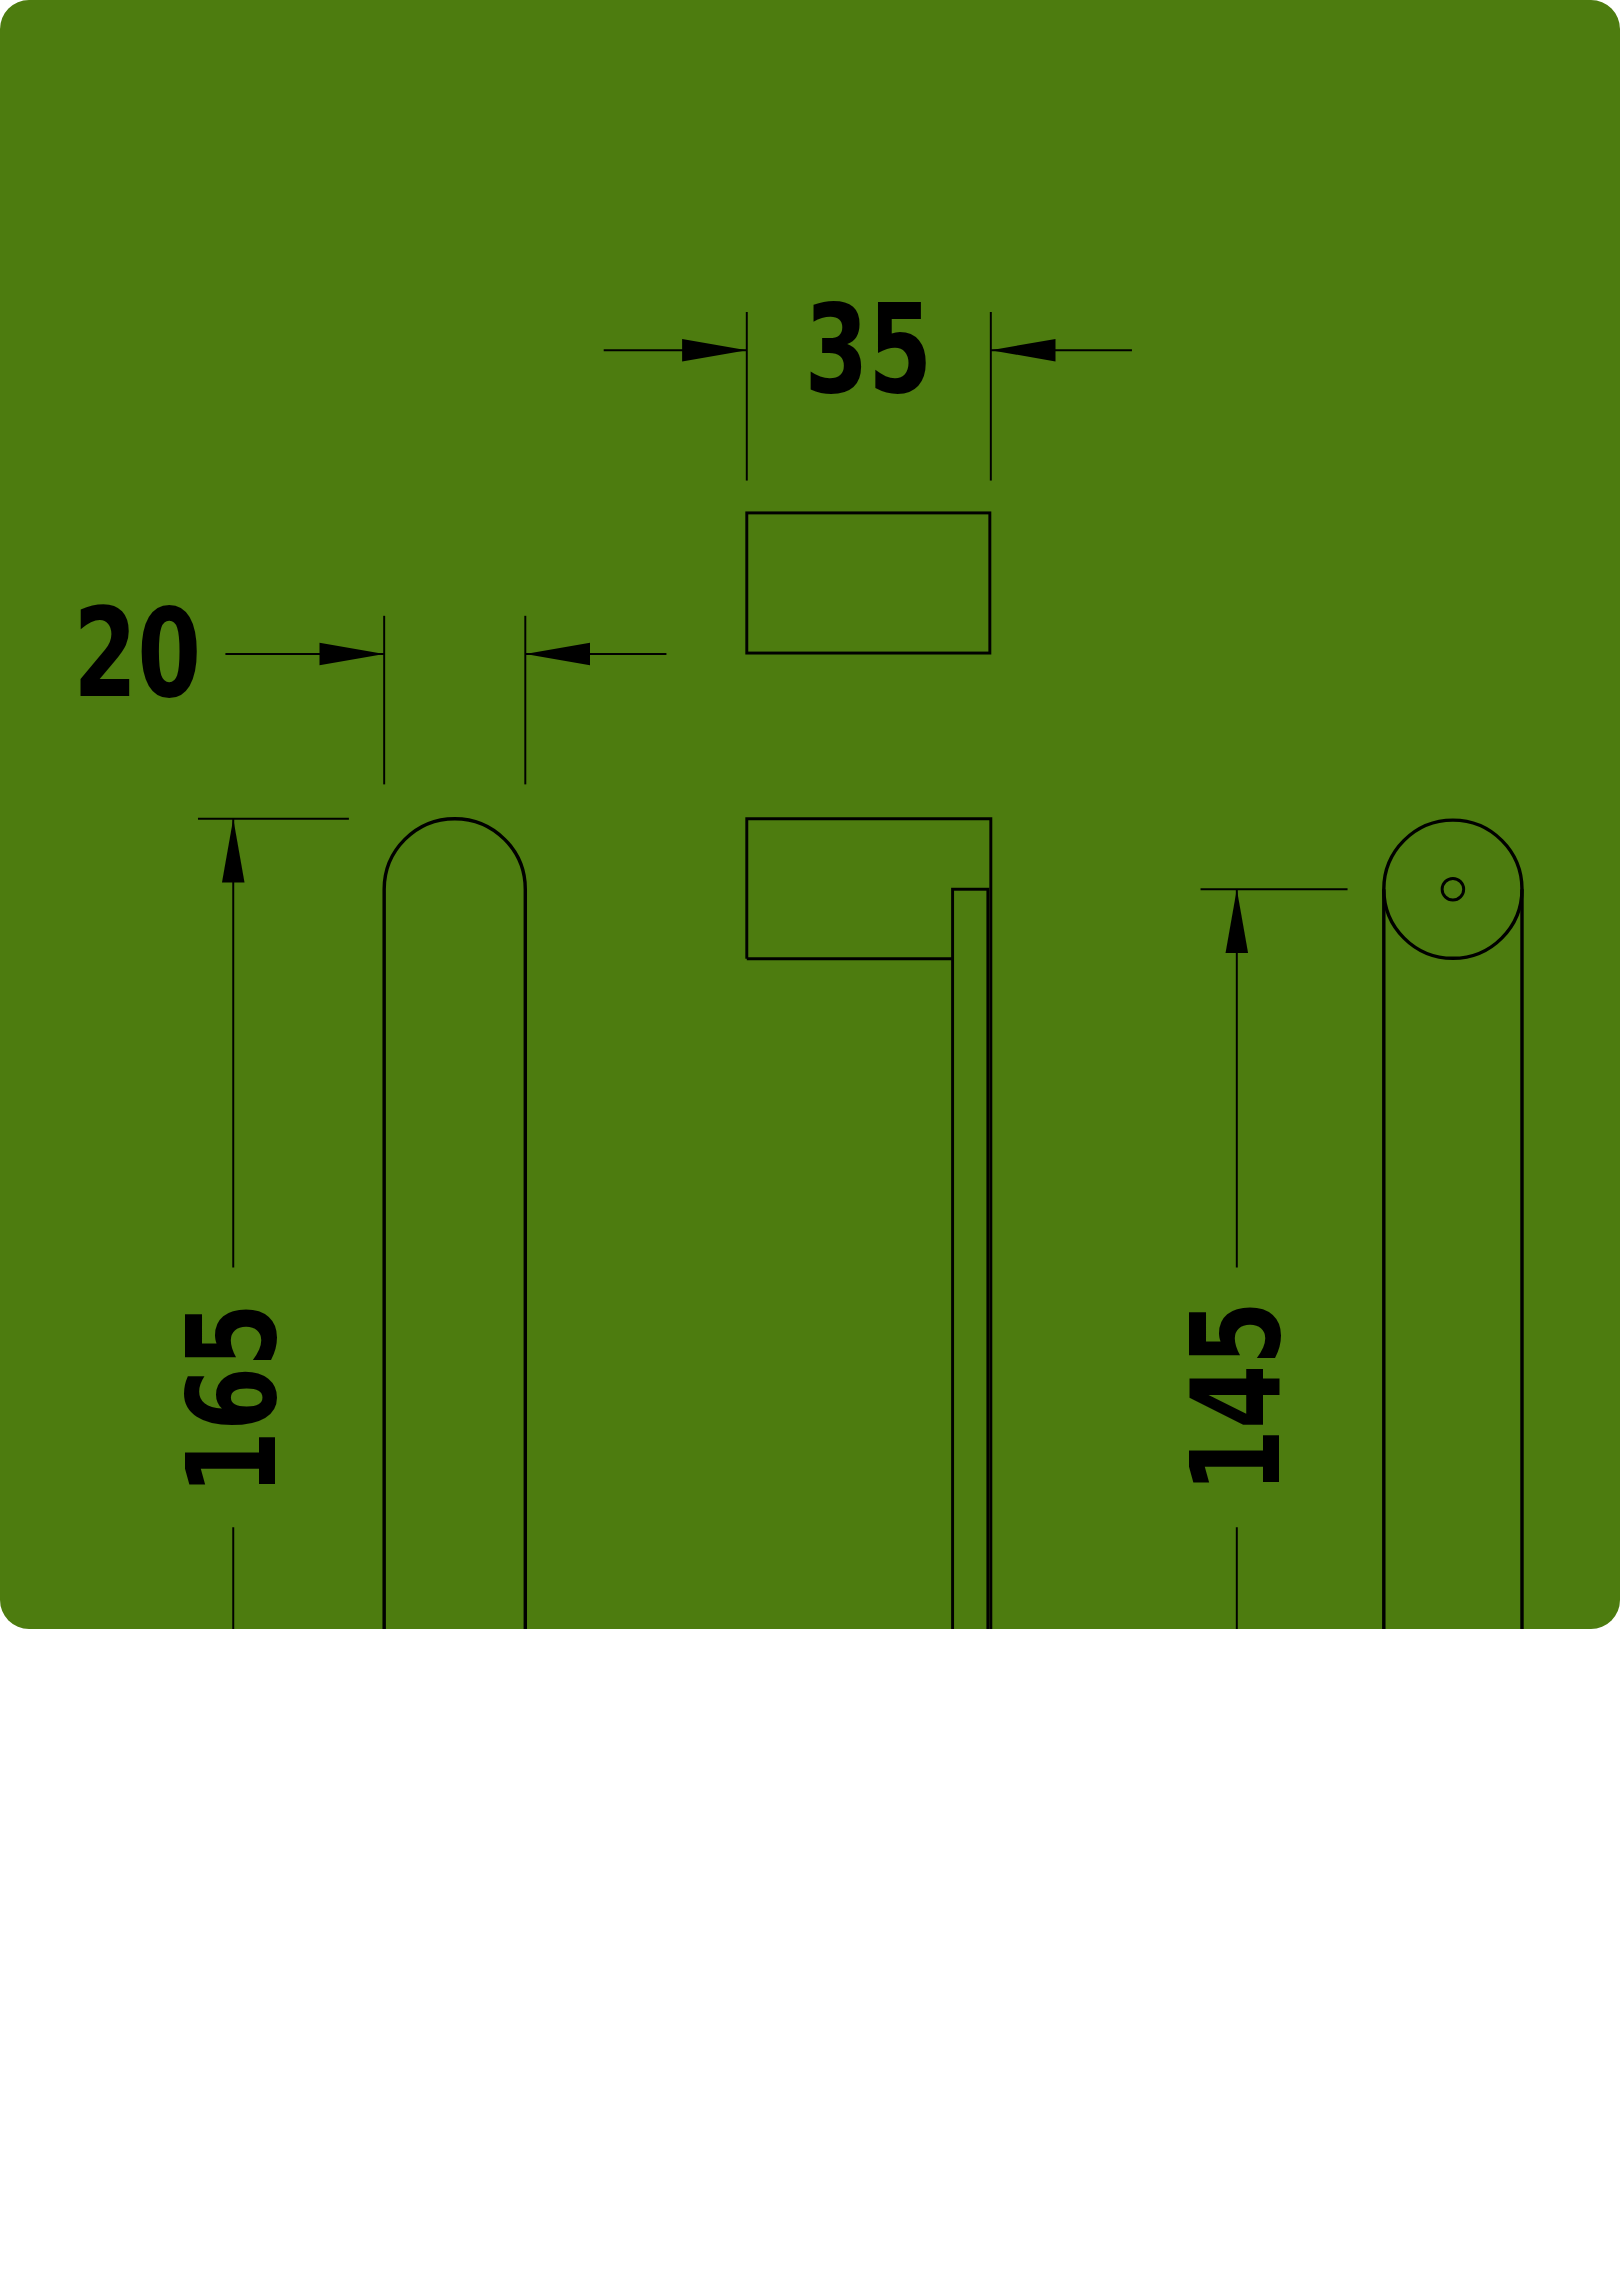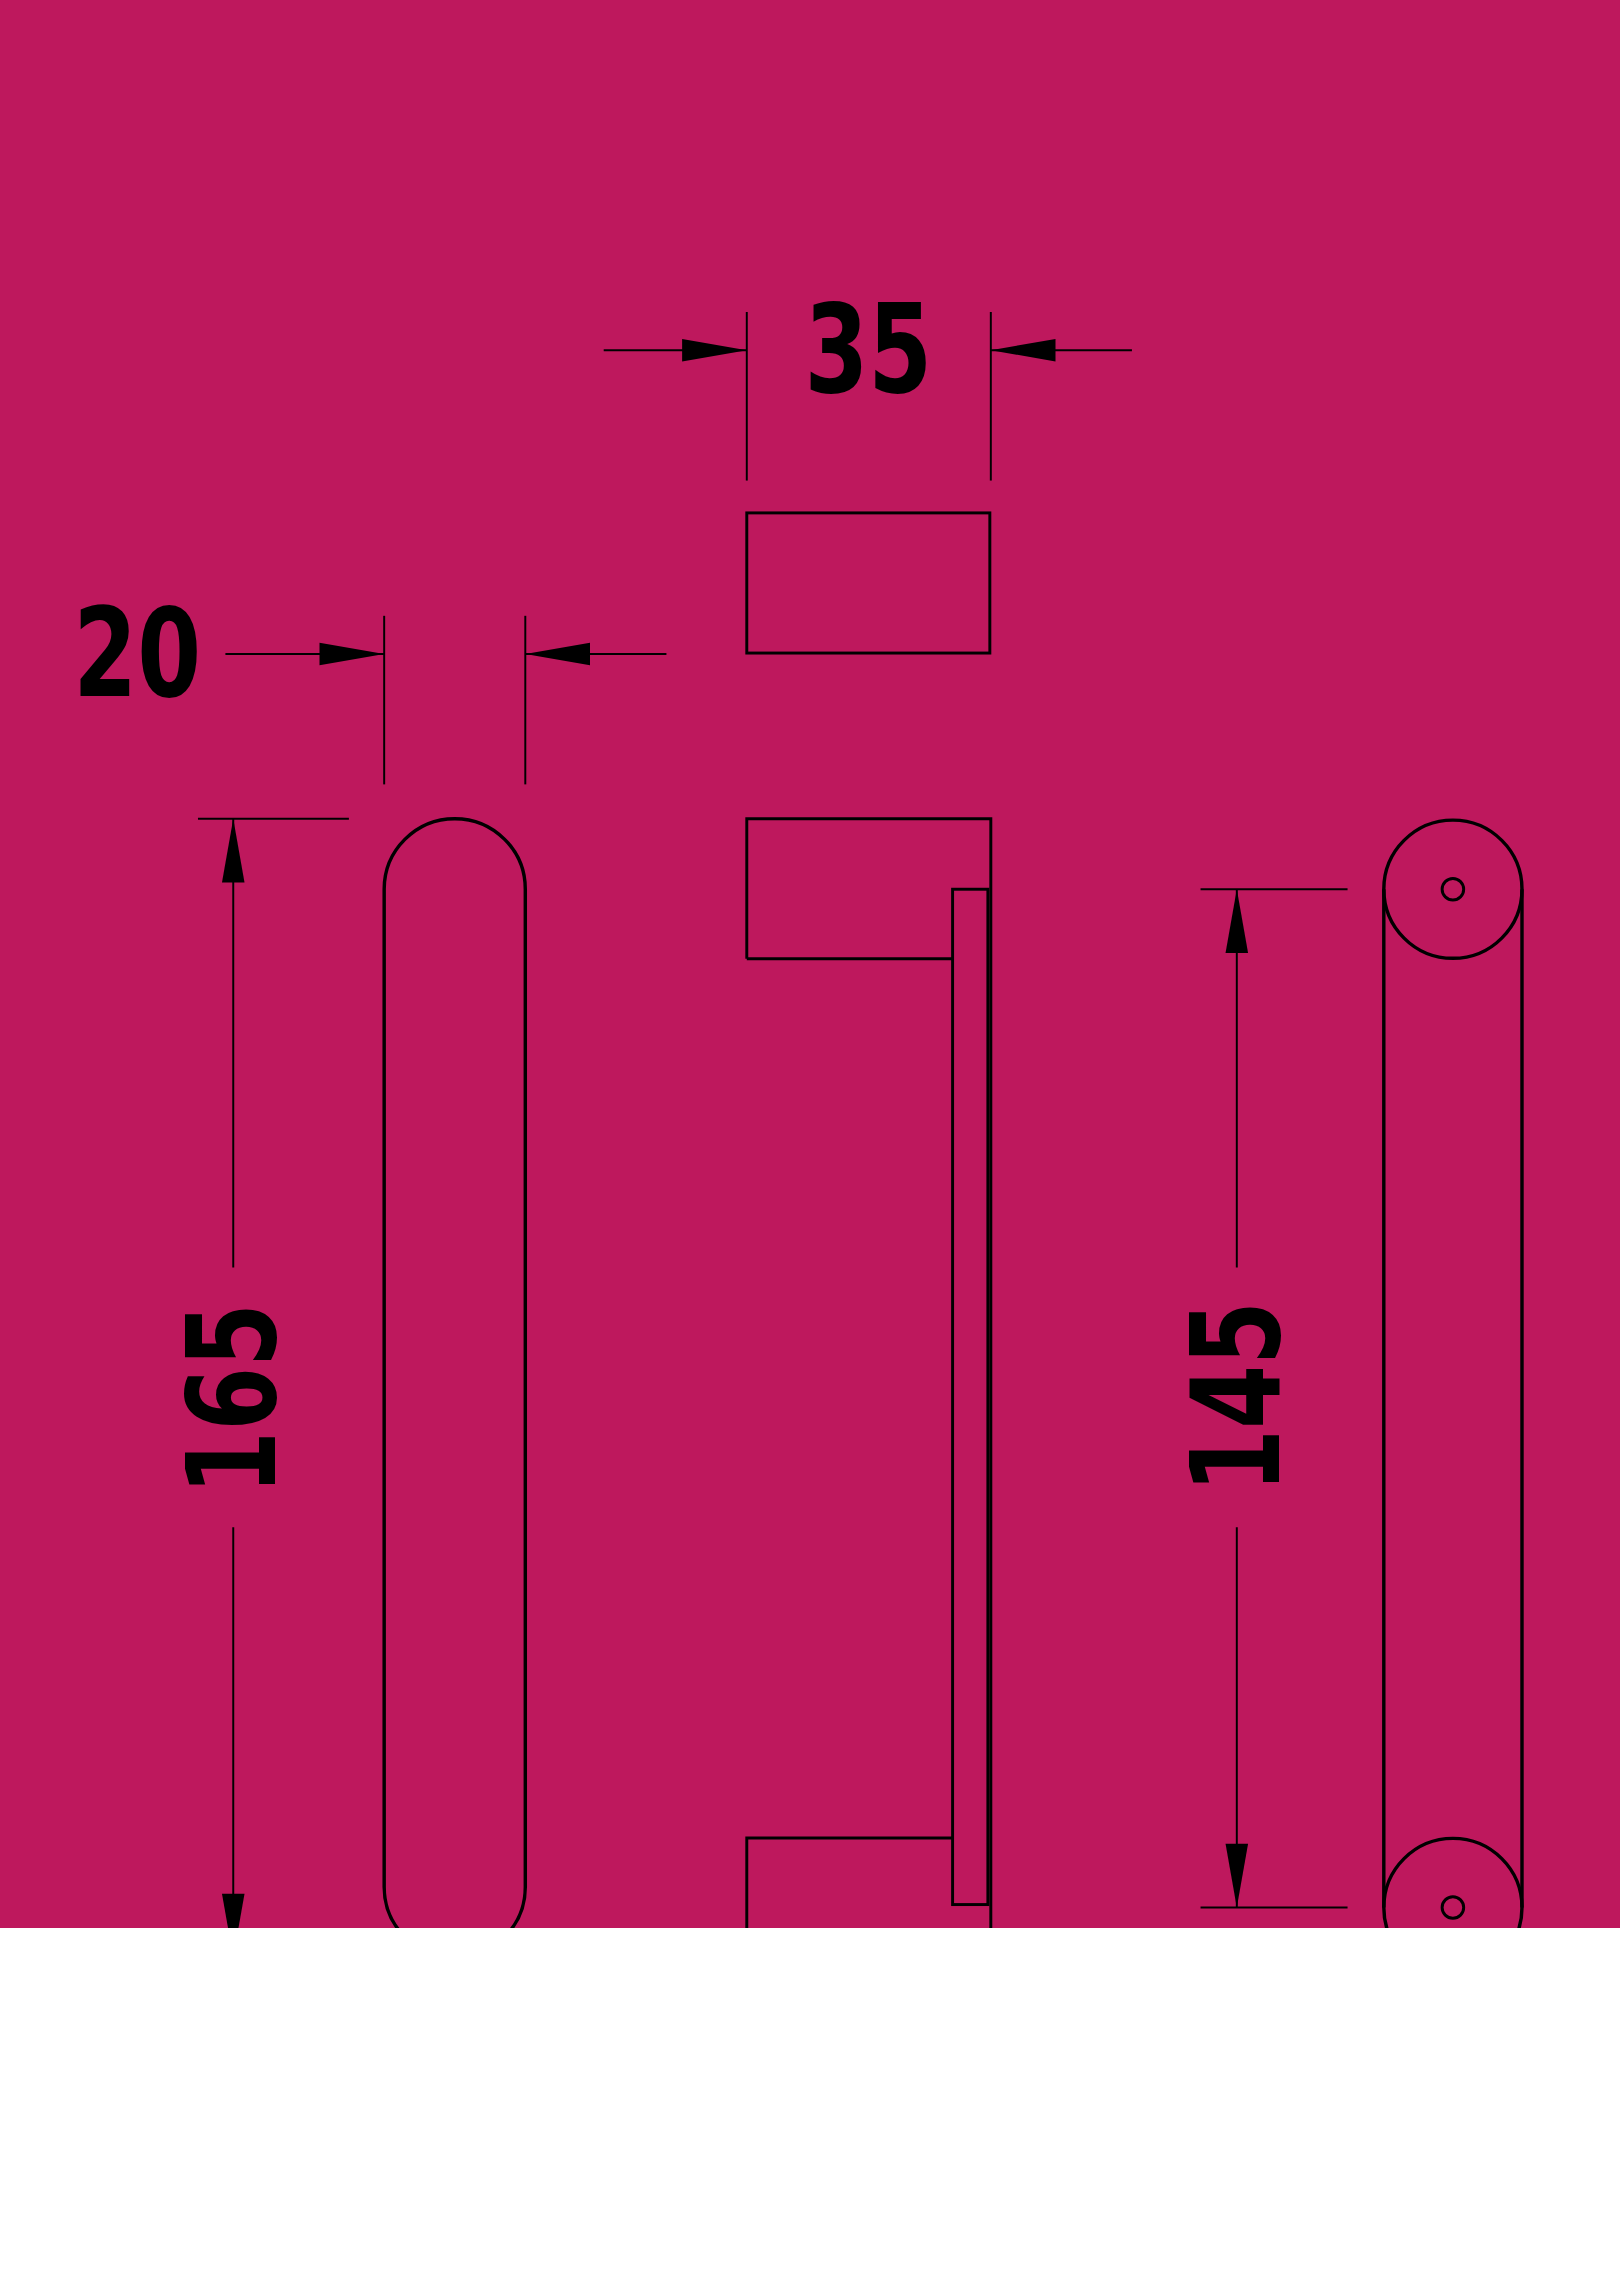--- a/index.html
+++ b/index.html
@@ -3,23 +3,24 @@
 <meta charset="utf-8">
 <style>
   html, body {
     margin: 0;
     padding: 0;
     background: #ffffff;
   }
   .canvas {
     position: relative;
     width: 1620px;
-    height: 1928px;
-    background: #be185d;
+    height: 1629px;
+    background: #4d7c0f;
     font-family: "DejaVu Sans", "Liberation Sans", sans-serif;
+    border-radius: 29px;
   }
   svg { display: block; }
   .dim-label {
     font-family: "DejaVu Sans", "Liberation Sans", sans-serif;
     font-weight: bold;
     font-size: 125px;
     fill: #000000;
   }
 </style>
 </head>

